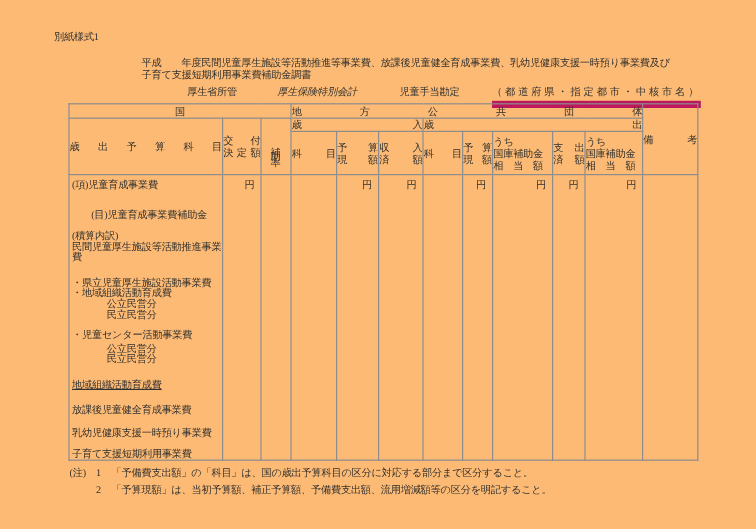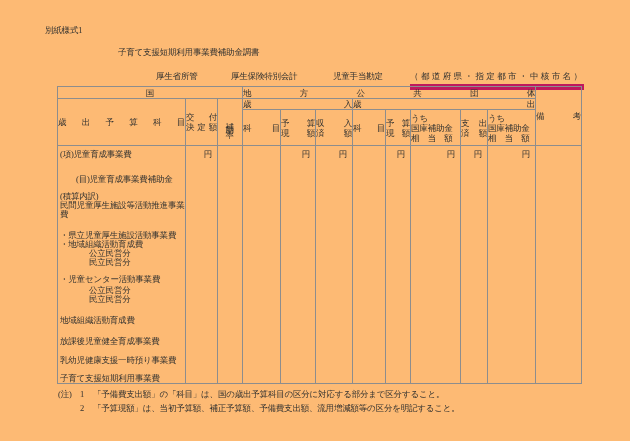--- a/index.html
+++ b/index.html
@@ -5,21 +5,21 @@
   html,body{margin:0;padding:0;background:#e8e8e6;}
   .page{
     position:relative;width:630px;height:441px;background:#fdba74;
     font-family:"Liberation Serif","DejaVu Serif",serif;
     color:#31312f;font-size:8.5px;letter-spacing:-0.2px;overflow:hidden;
   }
   .form-label{position:absolute;left:45px;top:25px;}
   .doc-title{position:absolute;left:118px;top:47px;line-height:10.3px;width:480px;}
   .agency-line{position:absolute;top:71px;left:0;width:100%;height:13px;margin-left:28px;}
   .ag-jur{position:absolute;left:128px;}
-  .ag-acct{position:absolute;left:203px;}
+  .ag-acct{position:absolute;left:203px;font-style:italic;}
   .ag-ledger{position:absolute;left:305px;}
   .ag-muni{position:absolute;left:382px;letter-spacing:2.4px;border-bottom:6px solid #be185d;padding-bottom:1px;}
 
   table.form-table{position:absolute;left:57px;top:86px;width:524px;border-collapse:collapse;table-layout:fixed;}
   .form-table td{border:1px solid #8d8d8d;padding:0;vertical-align:middle;font-size:8.5px;line-height:10px;overflow:hidden;font-weight:normal;}
   tr.r1{height:12px;} tr.r2{height:11px;} tr.r3{height:36px;} tr.rbody{height:238px;}
 
   .spread{text-align:justify;text-align-last:justify;}
   .prelines{white-space:pre-line;}
   .c-nat{text-align:center;padding-right:24px;}
@@ -44,20 +44,21 @@
   .note-text{flex:1;}
 </style>
 </head>
 <body>
 
 <div class="page">
 
   <div class="form-label">別紙様式1</div>
 
   <div class="doc-title">
+    <div>平成　　年度民間児童厚生施設等活動推進等事業費、放課後児童健全育成事業費、乳幼児健康支援一時預り事業費及び</div>
     <div>子育て支援短期利用事業費補助金調書</div>
   </div>
 
   <div class="agency-line">
     <span class="ag-jur">厚生省所管</span>
     <span class="ag-acct">厚生保険特別会計</span>
     <span class="ag-ledger">児童手当勘定</span>
     <span class="ag-muni">（都道府県・指定都市・中核市名）</span>
   </div>
 
@@ -116,21 +117,21 @@
               <div class="bi ind0" style="margin-top: 8px;">(積算内訳)</div>
               <div class="bi ind0">民間児童厚生施設等活動推進事業
 費</div>
               <div class="bi ind0" style="margin-top: 12px;">・県立児童厚生施設活動事業費</div>
               <div class="bi ind0">・地域組織活動育成費</div>
               <div class="bi ind2">公立民営分</div>
               <div class="bi ind2">民立民営分</div>
               <div class="bi ind0" style="margin-top: 8px;">・児童センター活動事業費</div>
               <div class="bi ind2" style="margin-top: 2px;">公立民営分</div>
               <div class="bi ind2">民立民営分</div>
-              <div class="bi ind0" style="margin-top: 12px;">地域組織活動育成費</div>
+              <div class="bi ind0" style="margin-top: 12px; text-decoration: underline;">地域組織活動育成費</div>
               <div class="bi ind0" style="margin-top: 12px;">放課後児童健全育成事業費</div>
               <div class="bi ind0" style="margin-top: 10px;">乳幼児健康支援一時預り事業費</div>
               <div class="bi ind0" style="margin-top: 9px;">子育て支援短期利用事業費</div>
             </div>
           </td>
       <td>
             <div class="yen">円</div>
           </td>
       <td></td>
       <td></td>

